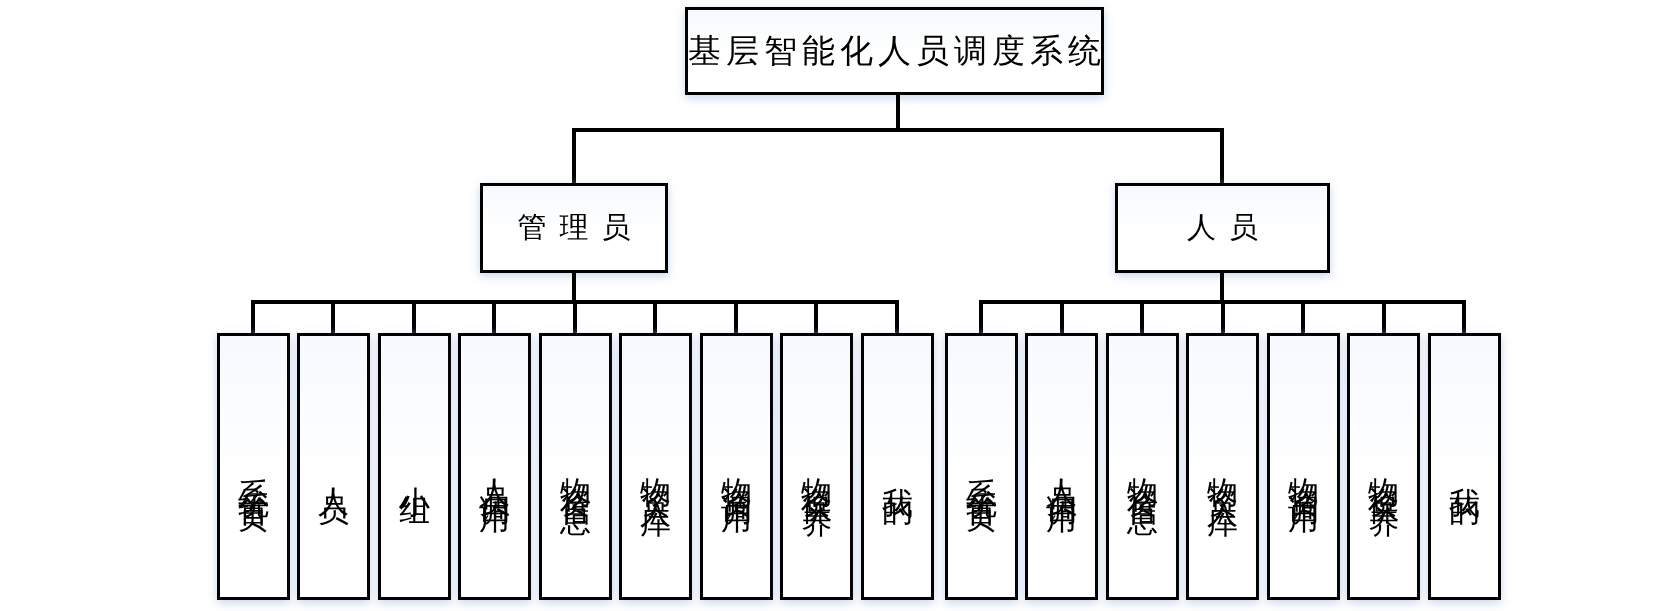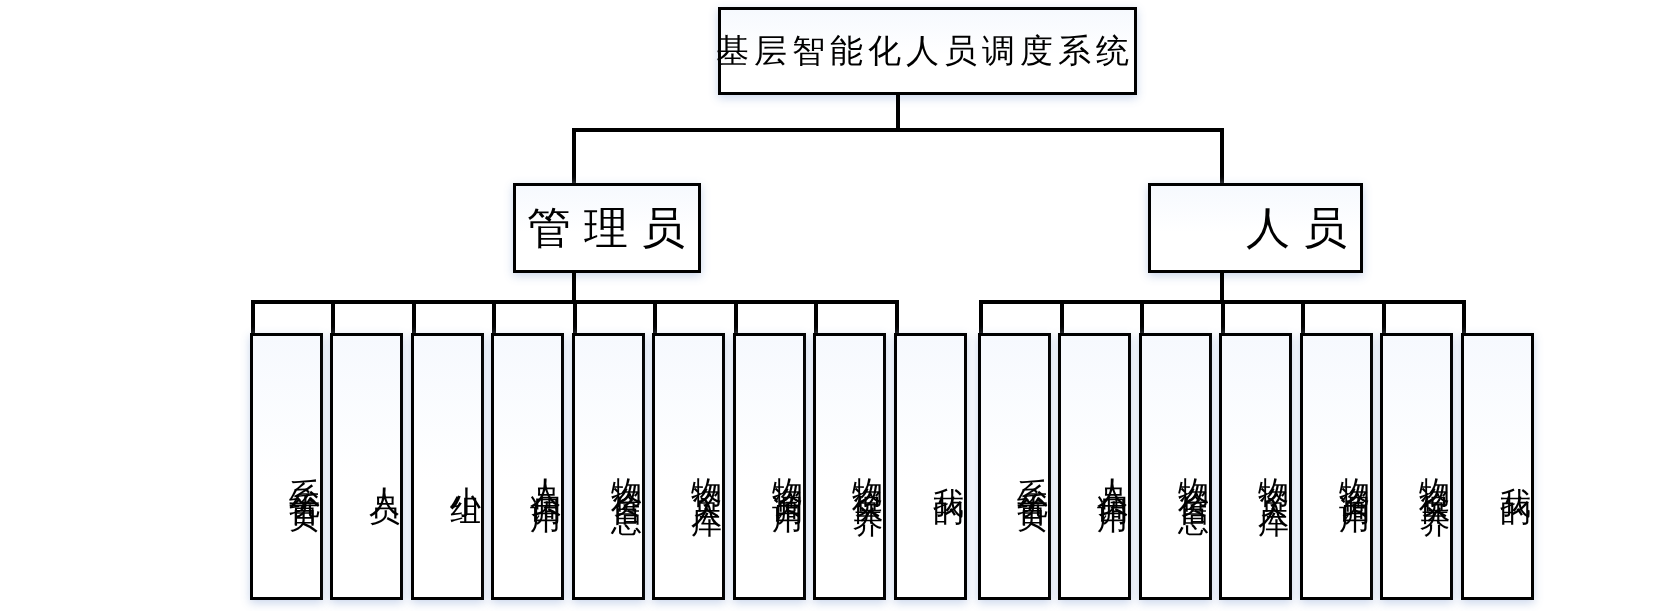--- a/index.html
+++ b/index.html
@@ -16,35 +16,34 @@
     overflow: hidden;
   }
   .node {
     position: absolute;
     box-sizing: border-box;
     border: 3px solid #000000;
     background: linear-gradient(180deg, #f6f9fe 0%, #ffffff 55%);
     box-shadow: 0 3px 9px rgba(196, 210, 234, 0.9);
     display: flex;
     align-items: center;
-    justify-content: flex-end;
+    justify-content: center;
     color: #000000;
-    margin-left: 33px;
   }
   .node-label {
     white-space: nowrap;
     color: #000000;
   }
   .root-label {
     font-size: 33px;
     letter-spacing: 5px;
     padding-left: 5px;
   }
   .branch-label {
-    font-size: 44px;
+    font-size: 29px;
     letter-spacing: 13px;
     padding-left: 13px;
   }
   .leaf {
     width: 73px;
     top: 333px;
     height: 267px;
   }
   .leaf-label {
     writing-mode: vertical-rl;

